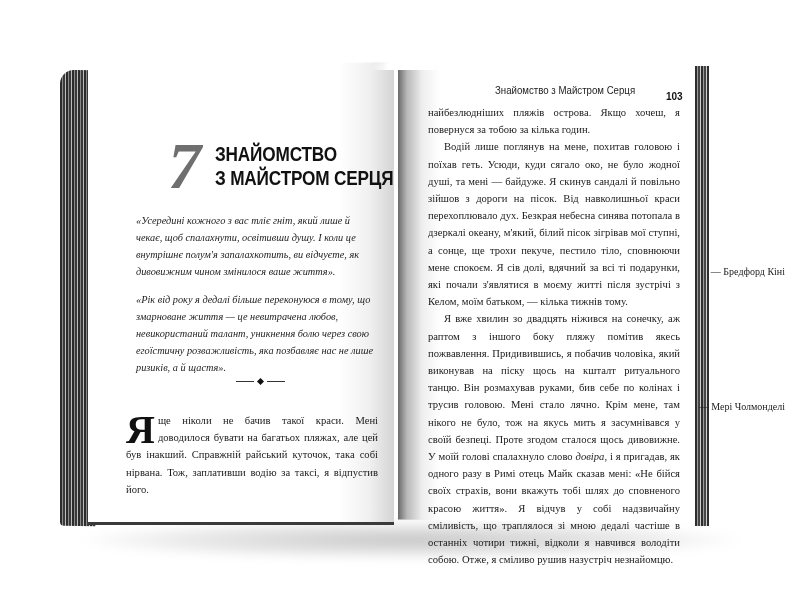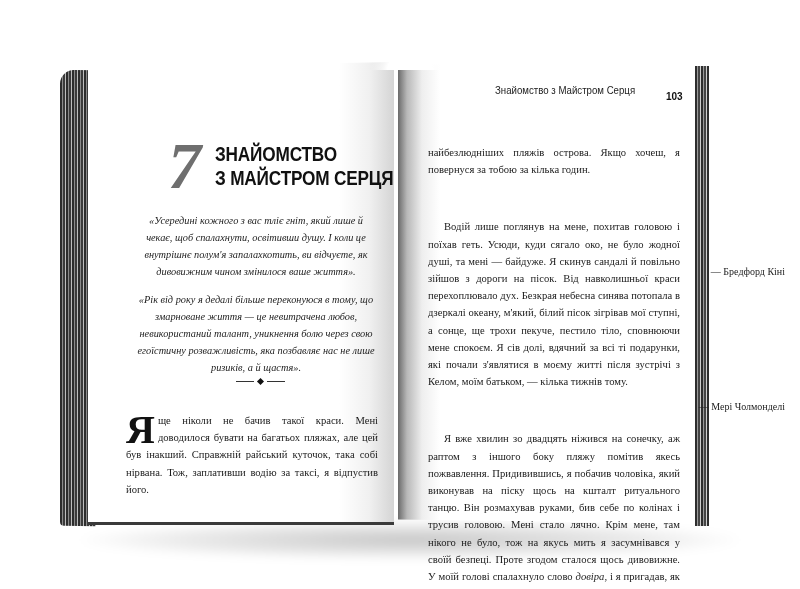--- a/index.html
+++ b/index.html
@@ -102,21 +102,20 @@
     .chapter-title div { white-space: nowrap; }
 
     
     .epigraph {
       position: absolute;
       left: 136px;
       width: 240px;
       font-style: italic;
       font-size: 10.3px;
       line-height: 17px;
-      text-align: center;
       color: #222;
     }
     .epigraph.e1 { top: 212px; }
     .epigraph.e2 { top: 291px; }
     .attribution {
       position: absolute;
       right: 15px;
       font-size: 10px;
       color: #222;
       white-space: nowrap;
@@ -179,21 +178,21 @@
     }
     .body-right {
       position: absolute;
       left: 428px; top: 104px;
       width: 252px;
       font-size: 10.6px;
       line-height: 17.2px;
       text-align: justify;
       color: #1a1a1a;
     }
-    .body-right .para { text-indent: 16px; margin-top: 40px; }
+    .body-right .para { text-indent: 16px; }
     .body-right .para.cont { text-indent: 0; }
     em { }
   </style>
 </head>
 <body>
 
 <div class="book">
   <div class="book-shadow"></div>
   <div class="left-edges"></div>
   <div class="left-page"></div>

